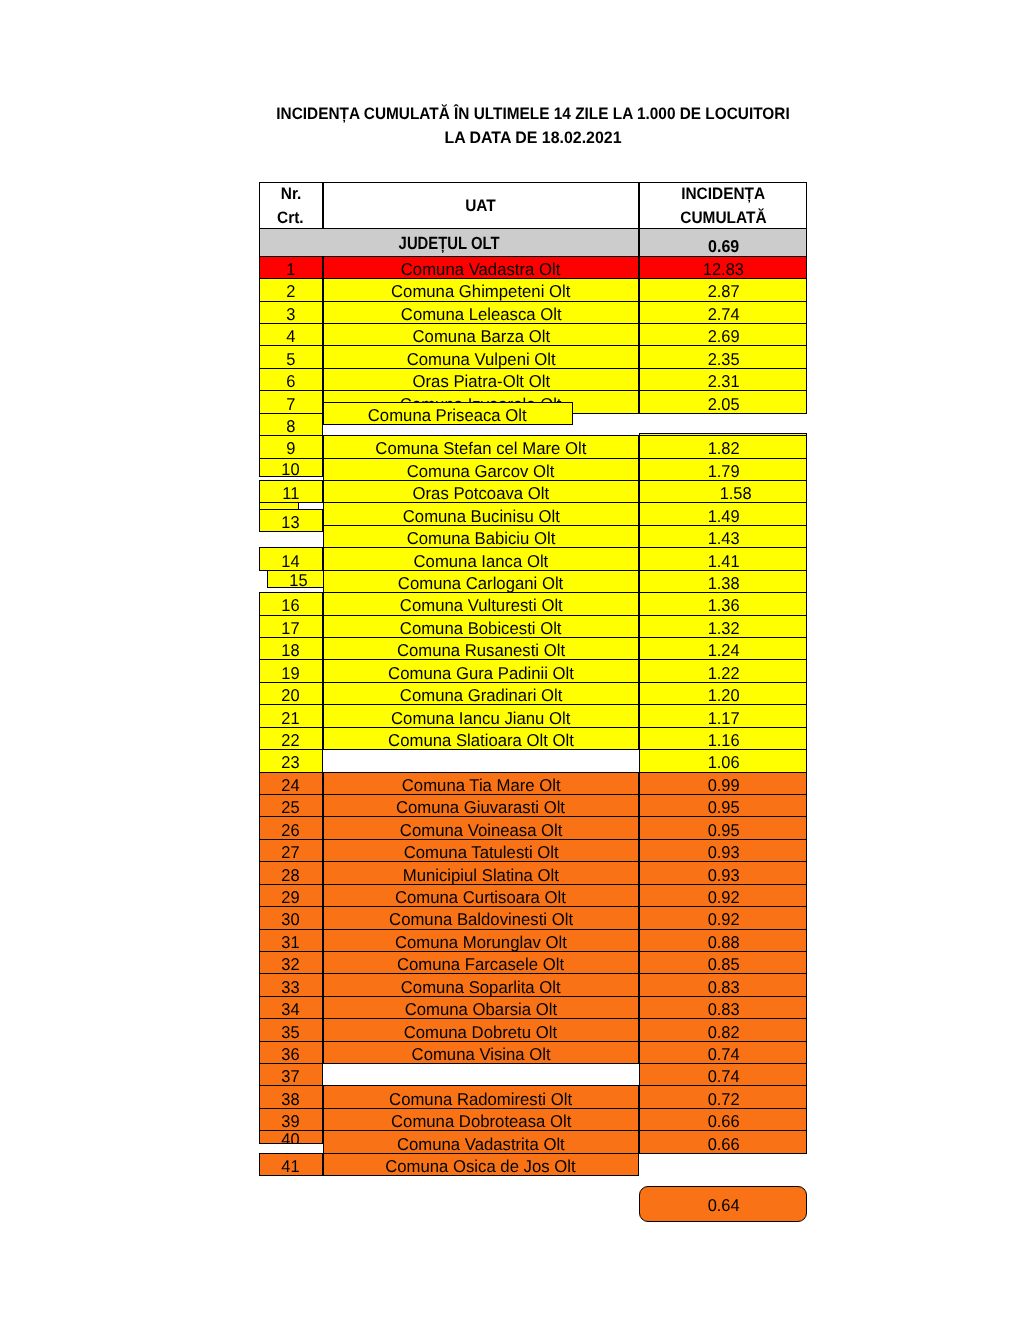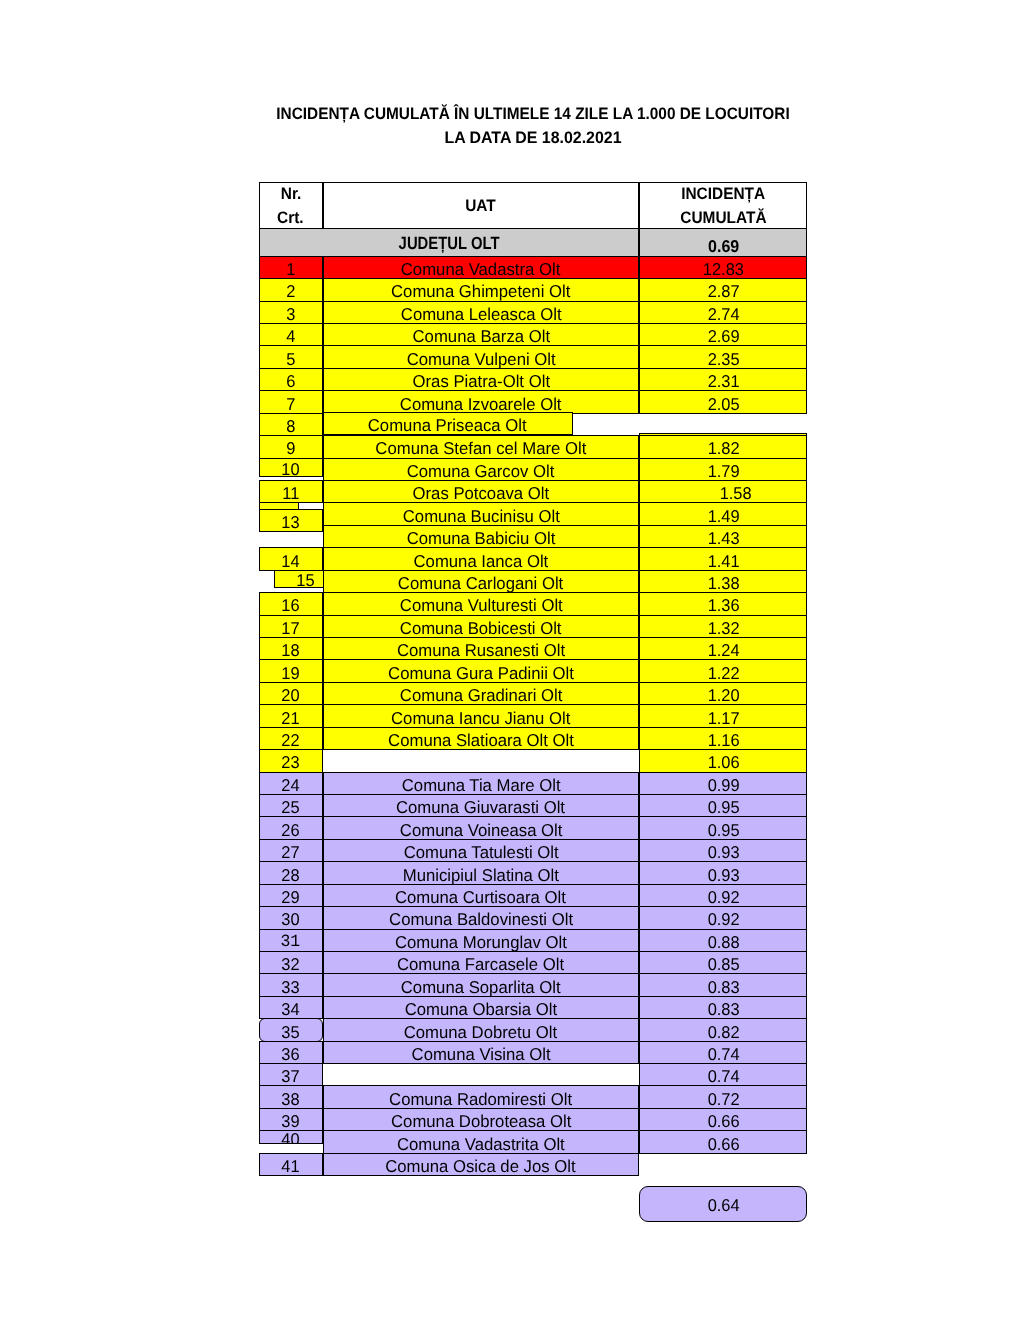--- a/index.html
+++ b/index.html
@@ -58,21 +58,21 @@
   .cell.cty { font-weight: bold; background: #cccccc; font-size: 17.7px; }
   .cell.cty > span { position: relative; top: 1px; transform: scaleX(0.84); }
   .cell.ctyv { font-weight: bold; background: #cccccc; font-size: 17.1px; }
   .cell.ctyv > span { position: relative; top: 4.5px; transform: scaleX(0.937); }
   .cell.d { font-size: 17.1px; }
   .cell.d > span { position: relative; top: 2.6px; }
   .cell.d.num > span { transform: scaleX(0.962); }
   .cell.d.nam > span { transform: scaleX(0.978); }
   .cell.red { background: #ff0000; }
   .cell.yellow { background: #ffff00; }
-  .cell.green { background: #c4b5fd; }
+  .cell.green { background: #f97316; }
 </style>
 </head>
 <body>
 
 <div class="page">
   <div class="doc-title">
     <div>
         <span class="sq l1">INCIDENȚA CUMULATĂ ÎN ULTIMELE 14 ZILE LA 1.000 DE LOCUITORI</span>
       </div>
     <div>
@@ -157,21 +157,21 @@
       </div>
       <div class="cell d nam yellow" style="left: 63.5px; width: 316.7px; top: 208.462px; height: 23.427px;">
         <span>Comuna Izvoarele Olt</span>
       </div>
       <div class="cell d num yellow" style="left: 380.2px; width: 168.2px; top: 208.462px; height: 23.427px;">
         <span>2.05</span>
       </div>
       <div class="cell d num yellow" style="left: 0px; width: 63.5px; top: 230.889px; height: 23.427px;">
         <span>8</span>
       </div>
-      <div class="cell d nam yellow" style="left: 63.5px; width: 250px; top: 230px; height: 23.427px;">
+      <div class="cell d nam yellow" style="left: 63.5px; width: 250px; top: 220px; height: 23.427px;">
         <span>Comuna Priseaca Olt</span>
       </div>
       <div class="cell d num yellow" style="left: 380.2px; width: 168.2px; top: 230.889px; height: 23.427px; margin-top: 20px;">
         <span>1.86</span>
       </div>
       <div class="cell d num yellow" style="left: 0px; width: 63.5px; top: 253.316px; height: 23.427px;">
         <span>9</span>
       </div>
       <div class="cell d nam yellow" style="left: 63.5px; width: 316.7px; top: 253.316px; height: 23.427px;">
         <span>Comuna Stefan cel Mare Olt</span>
@@ -217,21 +217,21 @@
       </div>
       <div class="cell d num yellow" style="left: 0px; width: 63.5px; top: 365.451px; height: 23.427px;">
         <span>14</span>
       </div>
       <div class="cell d nam yellow" style="left: 63.5px; width: 316.7px; top: 365.451px; height: 23.427px;">
         <span>Comuna Ianca Olt</span>
       </div>
       <div class="cell d num yellow" style="left: 380.2px; width: 168.2px; top: 365.451px; height: 23.427px;">
         <span>1.41</span>
       </div>
-      <div class="cell d num yellow" style="left: 15px; width: 63.5px; top: 387.878px; height: 18px;">
+      <div class="cell d num yellow" style="left: 8px; width: 63.5px; top: 387.878px; height: 18px;">
         <span>15</span>
       </div>
       <div class="cell d nam yellow" style="left: 63.5px; width: 316.7px; top: 387.878px; height: 23.427px;">
         <span>Comuna Carlogani Olt</span>
       </div>
       <div class="cell d num yellow" style="left: 380.2px; width: 168.2px; top: 387.878px; height: 23.427px;">
         <span>1.38</span>
       </div>
       <div class="cell d num yellow" style="left: 0px; width: 63.5px; top: 410.305px; height: 23.427px;">
         <span>16</span>
@@ -358,21 +358,21 @@
       </div>
       <div class="cell d num green" style="left: 0px; width: 63.5px; top: 724.283px; height: 23.427px;">
         <span>30</span>
       </div>
       <div class="cell d nam green" style="left: 63.5px; width: 316.7px; top: 724.283px; height: 23.427px;">
         <span>Comuna Baldovinesti Olt</span>
       </div>
       <div class="cell d num green" style="left: 380.2px; width: 168.2px; top: 724.283px; height: 23.427px;">
         <span>0.92</span>
       </div>
-      <div class="cell d num green" style="left: 0px; width: 63.5px; top: 746.71px; height: 23.427px; font-family: Liberation Mono, monospace;">
+      <div class="cell d num green" style="left: 0px; width: 63.5px; top: 746.71px; height: 23.427px;">
         <span>31</span>
       </div>
       <div class="cell d nam green" style="left: 63.5px; width: 316.7px; top: 746.71px; height: 23.427px;">
         <span>Comuna Morunglav Olt</span>
       </div>
       <div class="cell d num green" style="left: 380.2px; width: 168.2px; top: 746.71px; height: 23.427px;">
         <span>0.88</span>
       </div>
       <div class="cell d num green" style="left: 0px; width: 63.5px; top: 769.137px; height: 23.427px;">
         <span>32</span>
@@ -394,21 +394,21 @@
       </div>
       <div class="cell d num green" style="left: 0px; width: 63.5px; top: 813.991px; height: 23.427px;">
         <span>34</span>
       </div>
       <div class="cell d nam green" style="left: 63.5px; width: 316.7px; top: 813.991px; height: 23.427px;">
         <span>Comuna Obarsia Olt</span>
       </div>
       <div class="cell d num green" style="left: 380.2px; width: 168.2px; top: 813.991px; height: 23.427px;">
         <span>0.83</span>
       </div>
-      <div class="cell d num green" style="left: 0px; width: 63.5px; top: 836.418px; height: 23.427px; border-radius: 6px;">
+      <div class="cell d num green" style="left: 0px; width: 63.5px; top: 836.418px; height: 23.427px;">
         <span>35</span>
       </div>
       <div class="cell d nam green" style="left: 63.5px; width: 316.7px; top: 836.418px; height: 23.427px;">
         <span>Comuna Dobretu Olt</span>
       </div>
       <div class="cell d num green" style="left: 380.2px; width: 168.2px; top: 836.418px; height: 23.427px;">
         <span>0.82</span>
       </div>
       <div class="cell d num green" style="left: 0px; width: 63.5px; top: 858.845px; height: 23.427px;">
         <span>36</span>

